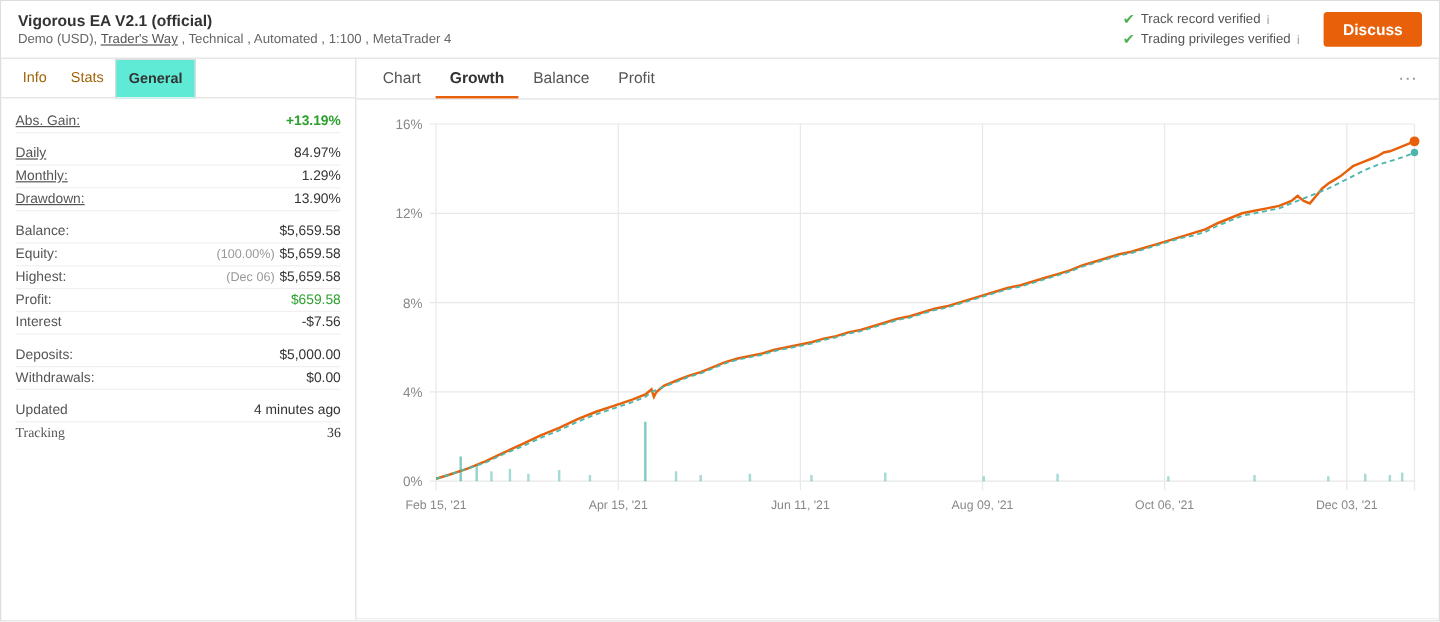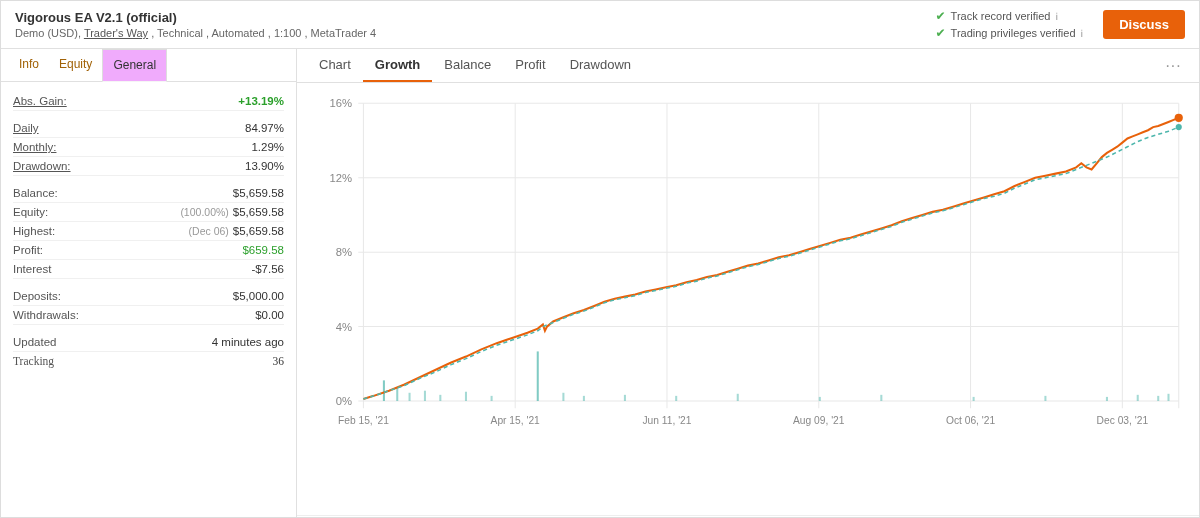--- a/index.html
+++ b/index.html
@@ -19,21 +19,21 @@
     .info-icon { color: #999; font-size: 10px; cursor: pointer; }
     .discuss-btn { background: #e8610a; color: #fff; border: none; padding: 7px 16px; border-radius: 3px; font-size: 13px; cursor: pointer; font-weight: bold; }
 
     
     .main { display: flex; flex: 1; overflow: hidden; }
     
     
     .left-panel { width: 296px; border-right: 1px solid #e0e0e0; display: flex; flex-direction: column; }
     .tabs { display: flex; border-bottom: 1px solid #e0e0e0; padding: 0 8px; }
     .tab { padding: 8px 10px; font-size: 12px; cursor: pointer; color: #a16207; border-bottom: 2px solid transparent; }
-    .tab.active { background: #f0abfc; border: 1px solid #ddd; border-bottom: 1px solid #f5f5f5; margin-bottom: -1px; color: #333; font-weight: normal; }
+    .tab.active { background: #5eead4; border: 1px solid #ddd; border-bottom: 1px solid #f5f5f5; margin-bottom: -1px; color: #333; font-weight: bold; }
     .tab-content { padding: 10px 12px; flex: 1; overflow-y: auto; }
     .stat-row { display: flex; justify-content: space-between; align-items: baseline; padding: 3px 0; border-bottom: 1px solid #f0f0f0; }
     .stat-row:last-child { border-bottom: none; font-family: Liberation Serif, serif; }
     .stat-label { color: #555; font-size: 11.5px; }
     .stat-label u { text-decoration: underline; cursor: pointer; }
     .stat-value { font-size: 11.5px; color: #333; text-align: right; }
     .stat-value.green { color: #2ca02c; font-weight: bold; }
     .stat-value.green-normal { color: #2ca02c; }
     .stat-value.dim { color: #999; font-size: 10.5px; }
     .group-sep { height: 8px; }
@@ -81,21 +81,21 @@
       </div>
     </div>
     <button class="discuss-btn">Discuss</button>
   </div>
 
   <div class="main">
 
     <div class="left-panel">
       <div class="tabs">
         <div class="tab">Info</div>
-        <div class="tab">Equity</div>
+        <div class="tab">Stats</div>
         <div class="tab active">General</div>
       </div>
       <div class="tab-content">
         <div class="stat-row">
           <span class="stat-label"><u>Abs. Gain:</u></span>
           <span class="stat-value green">+13.19%</span>
         </div>
         <div class="group-sep"></div>
         <div class="stat-row">
           <span class="stat-label"><u>Daily</u></span>
@@ -156,21 +156,20 @@
         </div>
       </div>
     </div>
 
     <div class="right-panel">
       <div class="chart-tabs">
         <div class="chart-tab">Chart</div>
         <div class="chart-tab active">Growth</div>
         <div class="chart-tab">Balance</div>
         <div class="chart-tab">Profit</div>
-        <div class="chart-tab">Drawdown</div>
         <div class="chart-tab-spacer"></div>
         <div class="more-btn">···</div>
       </div>
 
       <div class="chart-area">
         <svg class="growth-chart" viewBox="0 0 860 370" preserveAspectRatio="none">
 
           <line x1="50" y1="10" x2="850" y2="10" stroke="#e8e8e8" stroke-width="1"></line>
           <line x1="50" y1="82" x2="850" y2="82" stroke="#e8e8e8" stroke-width="1"></line>
           <line x1="50" y1="154" x2="850" y2="154" stroke="#e8e8e8" stroke-width="1"></line>

